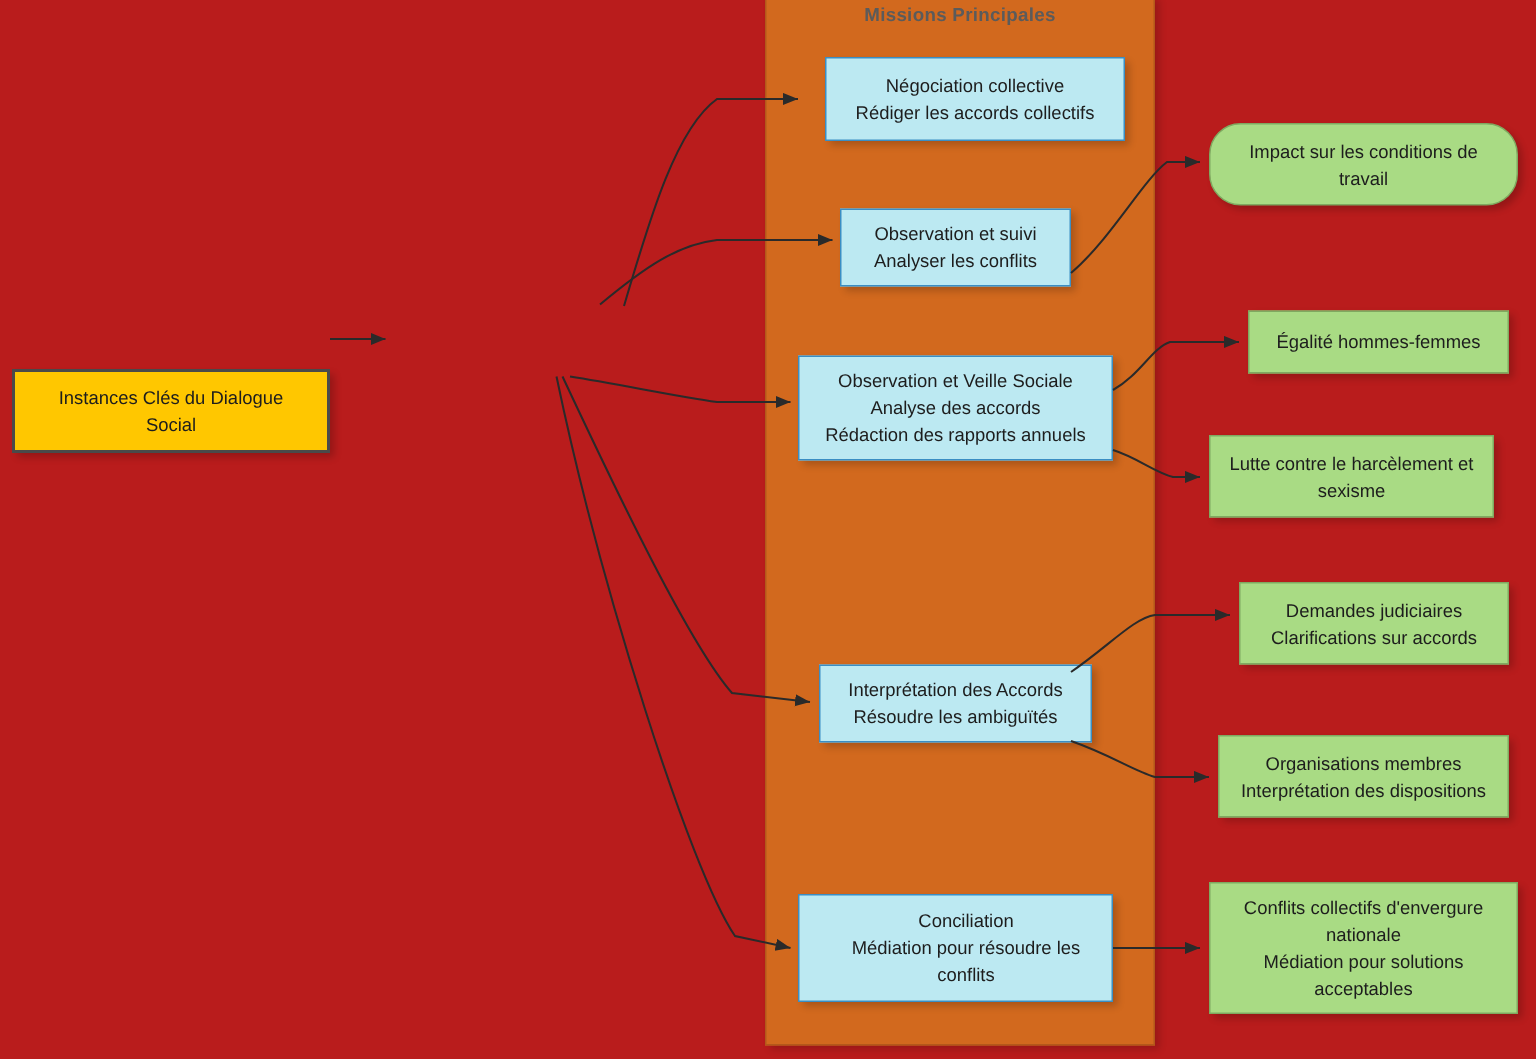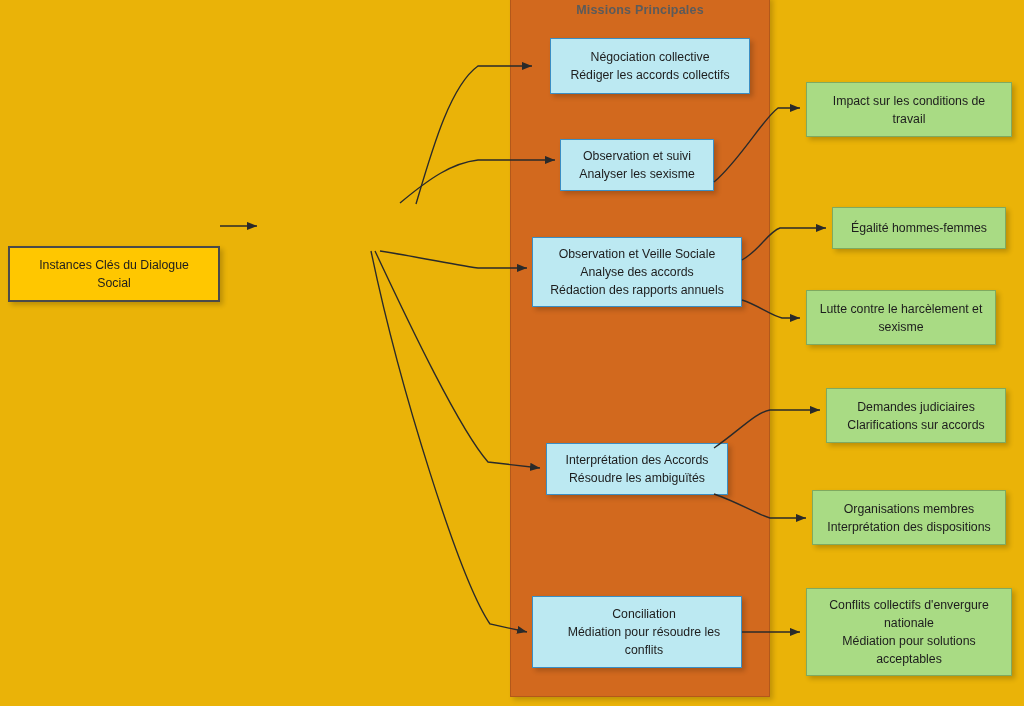--- a/index.html
+++ b/index.html
@@ -5,21 +5,21 @@
   * { box-sizing: border-box; margin: 0; padding: 0; }
   html, body {
     width: 1024px; height: 706px;
     background: #ffffff;
     font-family: "Liberation Sans", sans-serif;
     overflow: hidden;
   }
   #diagram {
     position: relative;
     width: 1024px; height: 706px;
-    background: #eab308;
+    background: #b91c1c;
   }
   svg.edges {
     position: absolute; left: 0; top: 0;
     width: 1024px; height: 706px;
     pointer-events: none;
     z-index: 5;
   }
 
   
   .cluster {
@@ -120,21 +120,21 @@
   <div class="node node-mission" style="left:538px; top:38px; width:200px; height:56px;margin-left:12px;">
     <span>
       <span>Négociation collective</span>
       <span>Rédiger les accords collectifs</span>
     </span>
   </div>
 
   <div class="node node-mission" style="left:560px; top:139px; width:154px; height:52px;">
     <span>
       <span>Observation et suivi</span>
-      <span>Analyser les sexisme</span>
+      <span>Analyser les conflits</span>
     </span>
   </div>
 
   <div class="node node-mission" style="left:532px; top:237px; width:210px; height:70px;">
     <span>
       <span>Observation et Veille Sociale</span>
       <span>Analyse des accords</span>
       <span>Rédaction des rapports annuels</span>
     </span>
   </div>
@@ -147,21 +147,21 @@
   </div>
 
   <div class="node node-mission" style="left:532px; top:596px; width:210px; height:72px;padding-left:20px;">
     <span>
       <span>Conciliation</span>
       <span>Médiation pour résoudre les</span>
       <span>conflits</span>
     </span>
   </div>
 
-  <div class="node node-outcome" style="left:806px; top:82px; width:206px; height:55px;">
+  <div class="node node-outcome" style="left:806px; top:82px; width:206px; height:55px;border-radius:21px;">
     <span>
       <span>Impact sur les conditions de</span>
       <span>travail</span>
     </span>
   </div>
 
   <div class="node node-outcome" style="left:832px; top:207px; width:174px; height:42px;">
     <span>
       <span>Égalité hommes-femmes</span>
     </span>

